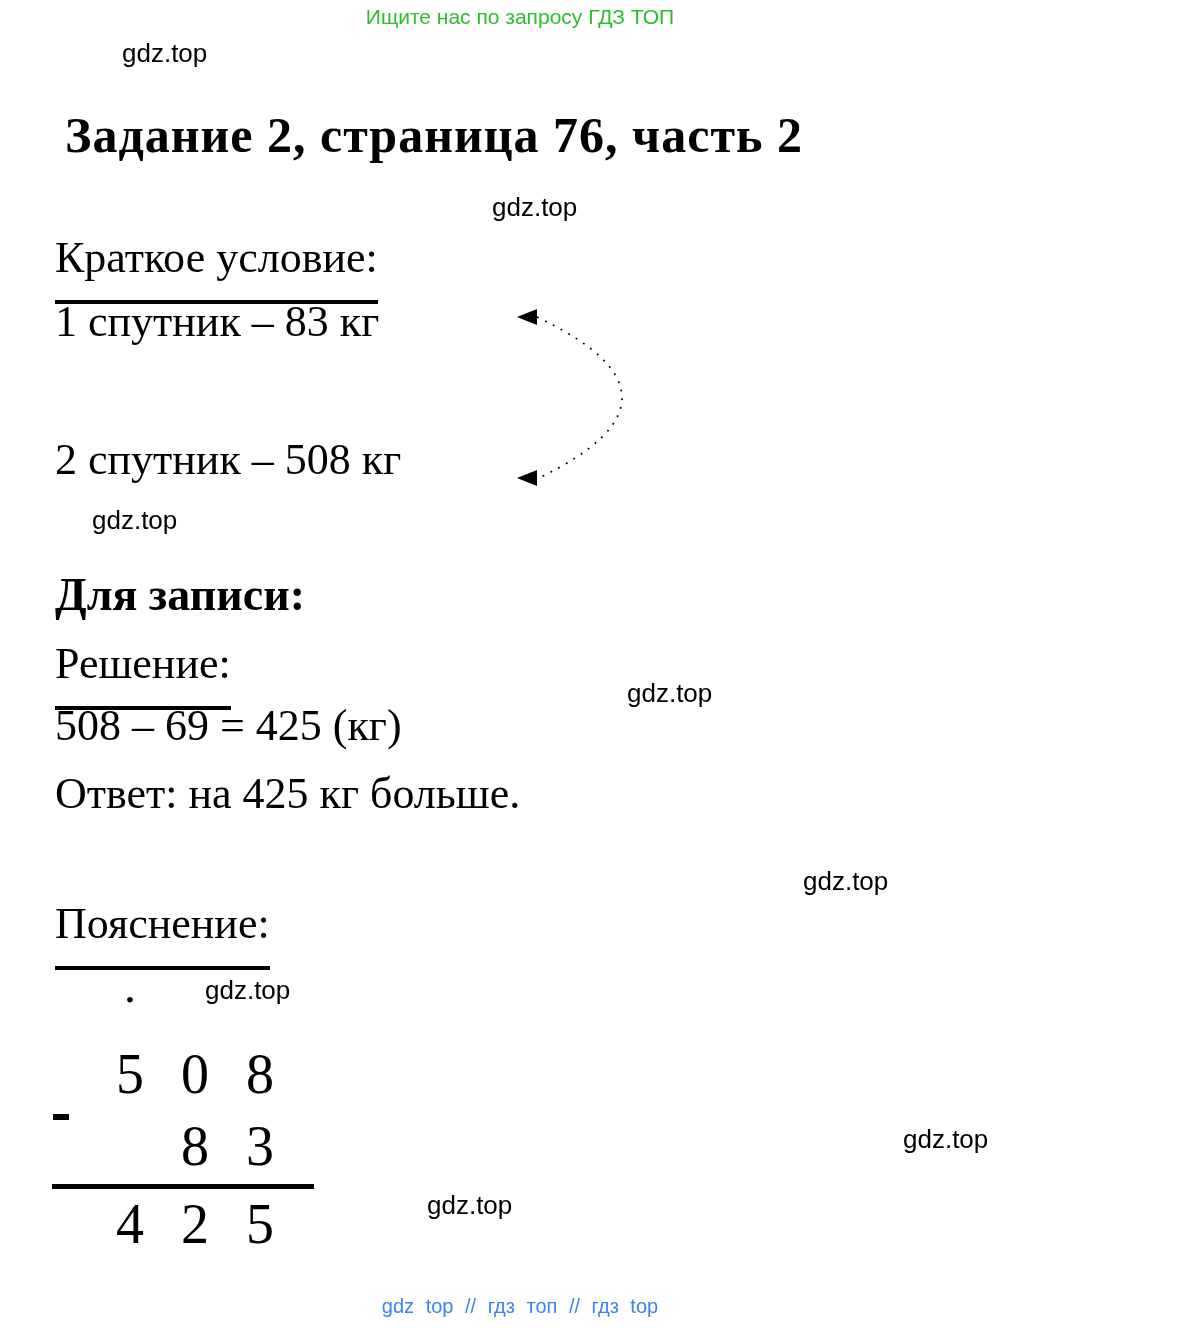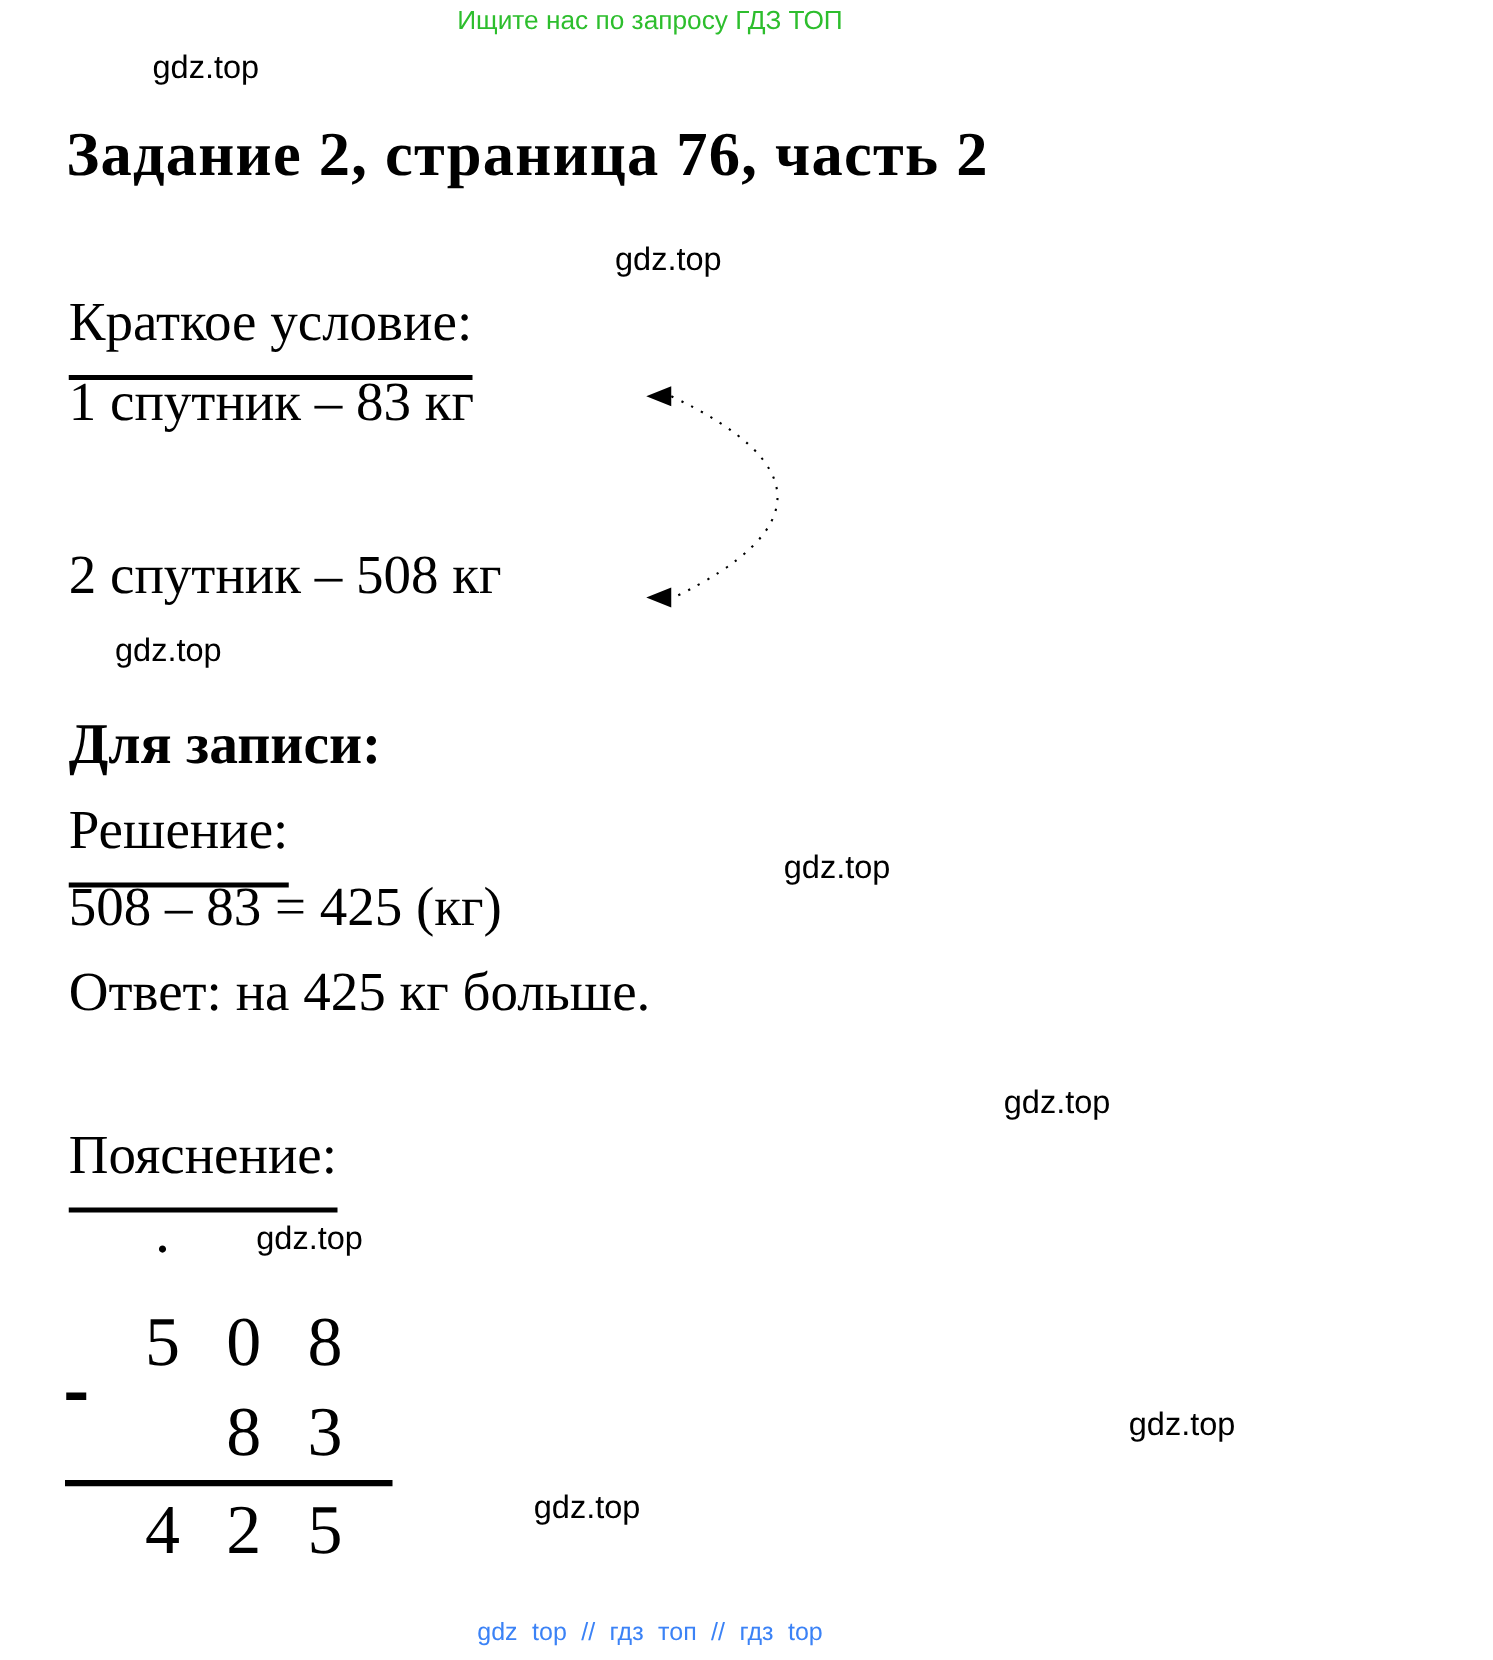--- a/index.html
+++ b/index.html
@@ -17,21 +17,21 @@
     font-family:"Liberation Sans", sans-serif;
     font-size:21px;
   }
   .wm {
     position:absolute;
     font-family:"Liberation Sans", sans-serif;
     font-size:26px;
     white-space:nowrap;
   }
   .title {
-    position:absolute; left:53px; top:94px; margin:0;
+    position:absolute; left:53px; top:94px; margin:12px;
     font-size:50px; font-weight:bold; letter-spacing:1px;
     white-space:nowrap;
   }
   .line {
     position:absolute;
     font-size:44px; white-space:nowrap; line-height:1.1;
   }
   .bold { font-weight:bold; }
   .underlined { border-bottom:4px solid #000; padding-bottom:18px; }
   .arrow-svg { position:absolute; left:505px; top:300px; }
@@ -92,21 +92,21 @@
   <svg class="arrow-svg" width="140" height="195" viewBox="0 0 140 195" xmlns="http://www.w3.org/2000/svg">
     <path d="M 32 17 Q 201 97 34 178" fill="none" stroke="#000" stroke-width="1.7" stroke-dasharray="1.8 7"></path>
     <polygon points="12,17 32,9 32,25" fill="#000"></polygon>
     <polygon points="12,178 32,170 32,186" fill="#000"></polygon>
   </svg>
 
   <div class="line" style="left:55px; top:640px">
     <span class="underlined">Решение:</span>
   </div>
   <div class="line bold" style="left:55px; top:570px; font-size:46px">Для записи:</div>
-  <div class="line" style="left:55px; top:702px">508 – 83 = 425 (кг)</div>
+  <div class="line" style="left:55px; top:702px">508 – 69 = 425 (кг)</div>
   <div class="line" style="left:55px; top:770px">Ответ: на 425 кг больше.</div>
 
   <div class="line" style="left:55px; top:900px">
     <span class="underlined">Пояснение:</span>
   </div>
 
   <div class="sub">
     <span class="borrow">•</span>
 
     <span class="digit" style="left:58px;  top:61px">5</span>

